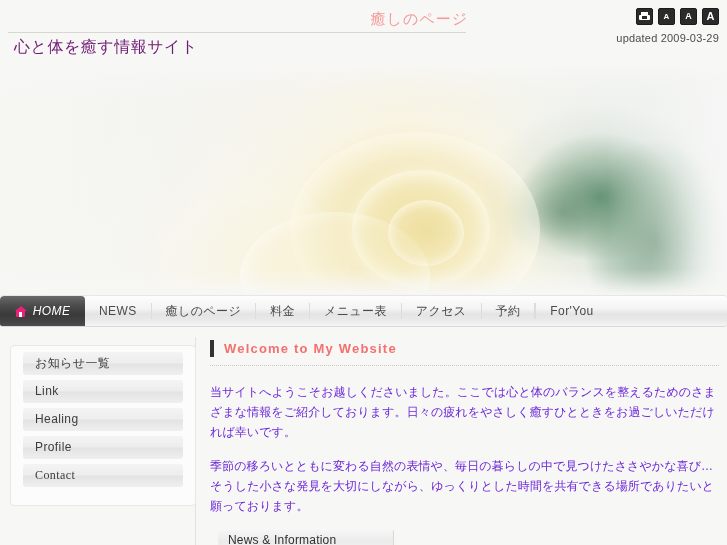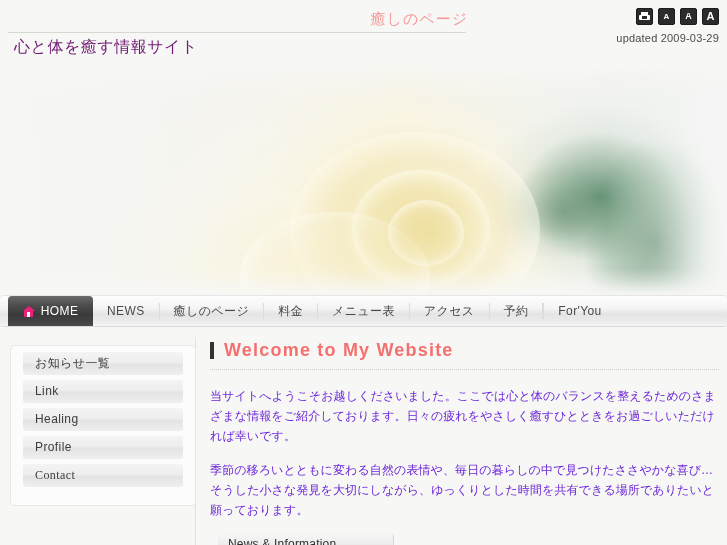--- a/index.html
+++ b/index.html
@@ -222,21 +222,21 @@
     height: 30px;
     box-sizing: border-box;
   }
   .nav-item.home {
     background: linear-gradient(to bottom, #6a6a6a 0%, #4d4d4d 30%, #3a3a3a 62%, #444444 88%, #4e4e4e 100%);
     color: #ffffff;
     border-radius: 4px 4px 0 0;
     width: 85px;
     padding: 0;
     gap: 6px;
-    margin-left: 8px;
+    font-style: italic;
   }
   .home-icon {
     width: 12px;
     height: 11px;
     position: relative;
     flex: none;
   }
   .home-icon .roof {
     position: absolute; left: 0; top: 0;
     width: 0; height: 0;
@@ -314,21 +314,21 @@
     gap: 10px;
     padding: 3px 0 8px 0;
   }
   .accent-bar {
     width: 4px;
     height: 17px;
     background: #333333;
     flex: none;
   }
   .welcome-title {
-    font-size: 18px;
+    font-size: 13px;
     font-weight: bold;
     color: #f4706e;
     letter-spacing: 1.2px;
     white-space: nowrap;
   }
   .dotted-rule {
     height: 0;
     border-top: 1px dotted #c9c9c7;
     margin: 0 0 16px 0;
   }

